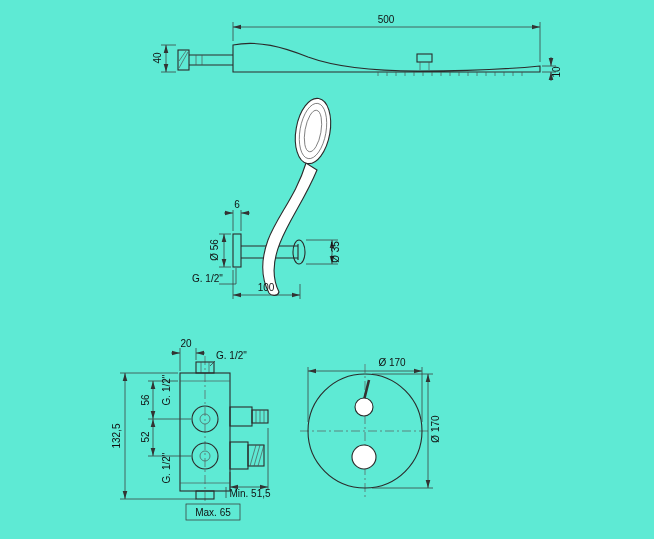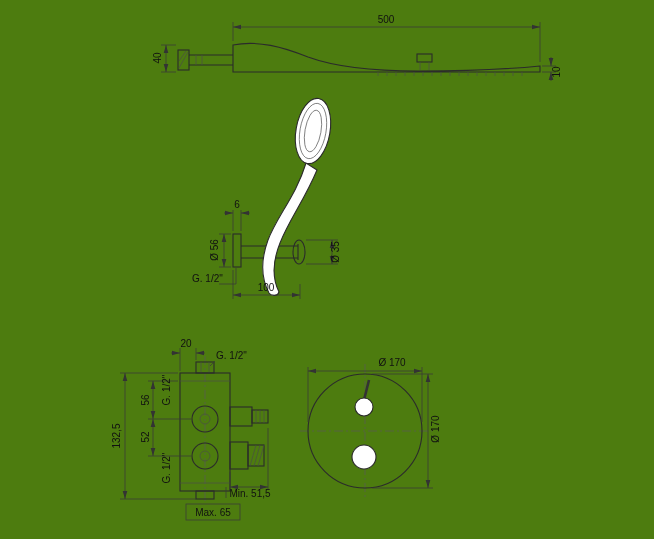--- a/index.html
+++ b/index.html
@@ -1,16 +1,16 @@
 <!DOCTYPE html>
 <html><head>
 <meta charset="utf-8">
 <style>
   html,body{margin:0;padding:0;background:#ffffff;}
-  .stage{width:654px;height:539px;position:relative;background:#4d7c0f;overflow:hidden;}
+  .stage{width:654px;height:539px;position:relative;background:#5eead4;overflow:hidden;}
   svg{display:block;}
   .ol{stroke:#2b2b2b;fill:none;stroke-width:1.1;}
   .olf{stroke:#2b2b2b;fill:#ffffff;stroke-width:1.1;}
   .thin{stroke:#4a4a4a;fill:none;stroke-width:0.65;}
   .dim{stroke:#3a3a3a;fill:none;stroke-width:0.75;}
   .cl{stroke:#5a5a5a;fill:none;stroke-width:0.7;stroke-dasharray:9 3 2 3;}
   text{font-family:"Liberation Sans","DejaVu Sans",sans-serif;font-size:10px;fill:#111;}
   .lbl{text-anchor:middle;}
   .start{text-anchor:start;}
 </style>

